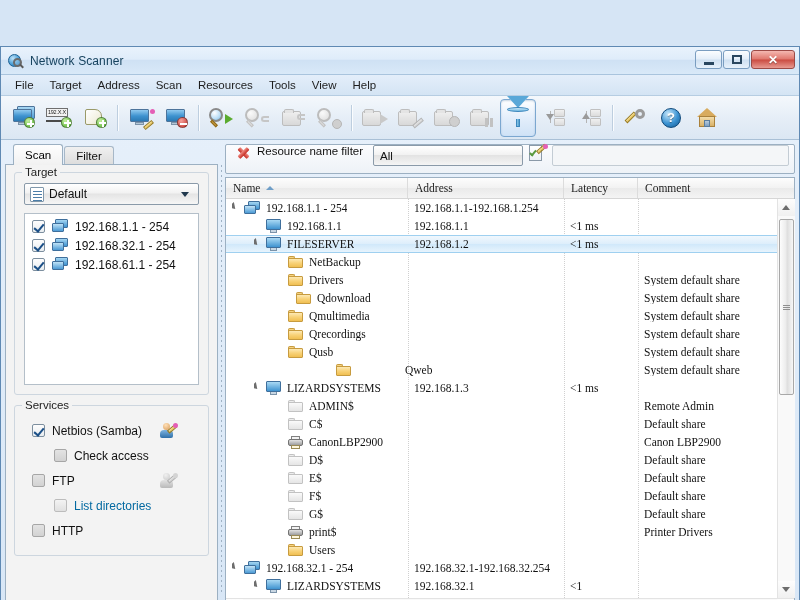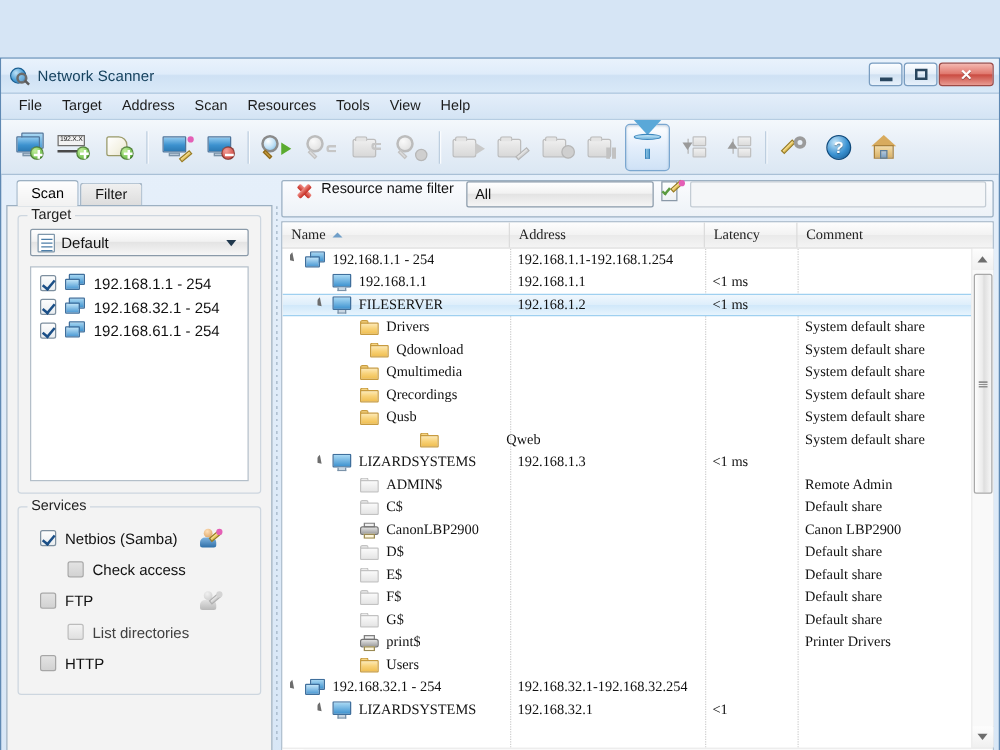--- a/index.html
+++ b/index.html
@@ -214,21 +214,21 @@
   .netmon { width:17px;height:15px;position:relative;margin:0 6px 0 7px;flex:0 0 17px; }
   .netmon .s1{ position:absolute;left:3px;top:0;width:13px;height:9px;border:1px solid #3f6f9c;
       background:linear-gradient(to bottom,#a5d6f2,#3e92cf);border-radius:1px; }
   .netmon .s2{ position:absolute;left:0;top:4px;width:12px;height:9px;border:1px solid #3f6f9c;
       background:linear-gradient(to bottom,#bfe3f7,#4c9ad4);border-radius:1px; }
   .lrow .ltext { font-size:12px;color:#111; }
   #group-services { flex:0 0 auto;padding:12px 9px 12px 9px; }
   .srow { display:flex;align-items:center;height:25px;padding-left:8px;position:relative; }
   .srow.indent { padding-left:30px; }
   .srow .stext { font-size:12px;color:#111;margin-left:7px; }
-  .srow .stext.dim { color:#404040; }
+  .srow .stext.dim { color:#0369a1; }
   .usr-ic { position:absolute;right:24px;width:16px;height:16px; }
   .usr-ic .head{ position:absolute;left:4px;top:0;width:7px;height:7px;border-radius:50%;
         background:radial-gradient(circle at 40% 30%,#ffe0b8,#d79a57); }
   .usr-ic .torso{ position:absolute;left:1px;top:7px;width:13px;height:8px;border-radius:4px 4px 2px 2px;
         background:linear-gradient(to bottom,#7fb4e0,#2f6fa8); }
   .usr-ic .pen{ position:absolute;right:-2px;top:4px;width:10px;height:4px;transform:rotate(-40deg);
         background:linear-gradient(to bottom,#ffe9a0,#e3ba41);border:1px solid #9a7c20; }
   .usr-ic .dot{ position:absolute;right:-3px;top:0px;width:5px;height:5px;border-radius:50%;background:#e45fb6; }
   .usr-ic.dim .head{ background:radial-gradient(circle at 40% 30%,#f0f0f0,#c8c8c8); }
   .usr-ic.dim .torso{ background:linear-gradient(to bottom,#e2e2e2,#b9b9b9); }
@@ -717,20 +717,30 @@
                   <div class="cell" style="left: 188px;">192.168.1.2</div>
                   <div class="cell" style="left: 344px;">&lt;1 ms</div>
                 </div>
                 <div class="row">
                   <div class="cell name" style="left: 50px;">
                     <span class="expander none"></span>
                     <span class="ic-fd">
                       <span class="tb"></span>
                       <span class="bk"></span>
                     </span>
+                    <span>NetBackup</span>
+                  </div>
+                </div>
+                <div class="row">
+                  <div class="cell name" style="left: 50px;">
+                    <span class="expander none"></span>
+                    <span class="ic-fd">
+                      <span class="tb"></span>
+                      <span class="bk"></span>
+                    </span>
                     <span>Drivers</span>
                   </div>
                   <div class="cell" style="left: 418px;">System default share</div>
                 </div>
                 <div class="row">
                   <div class="cell name" style="left: 58px;">
                     <span class="expander none"></span>
                     <span class="ic-fd">
                       <span class="tb"></span>
                       <span class="bk"></span>

